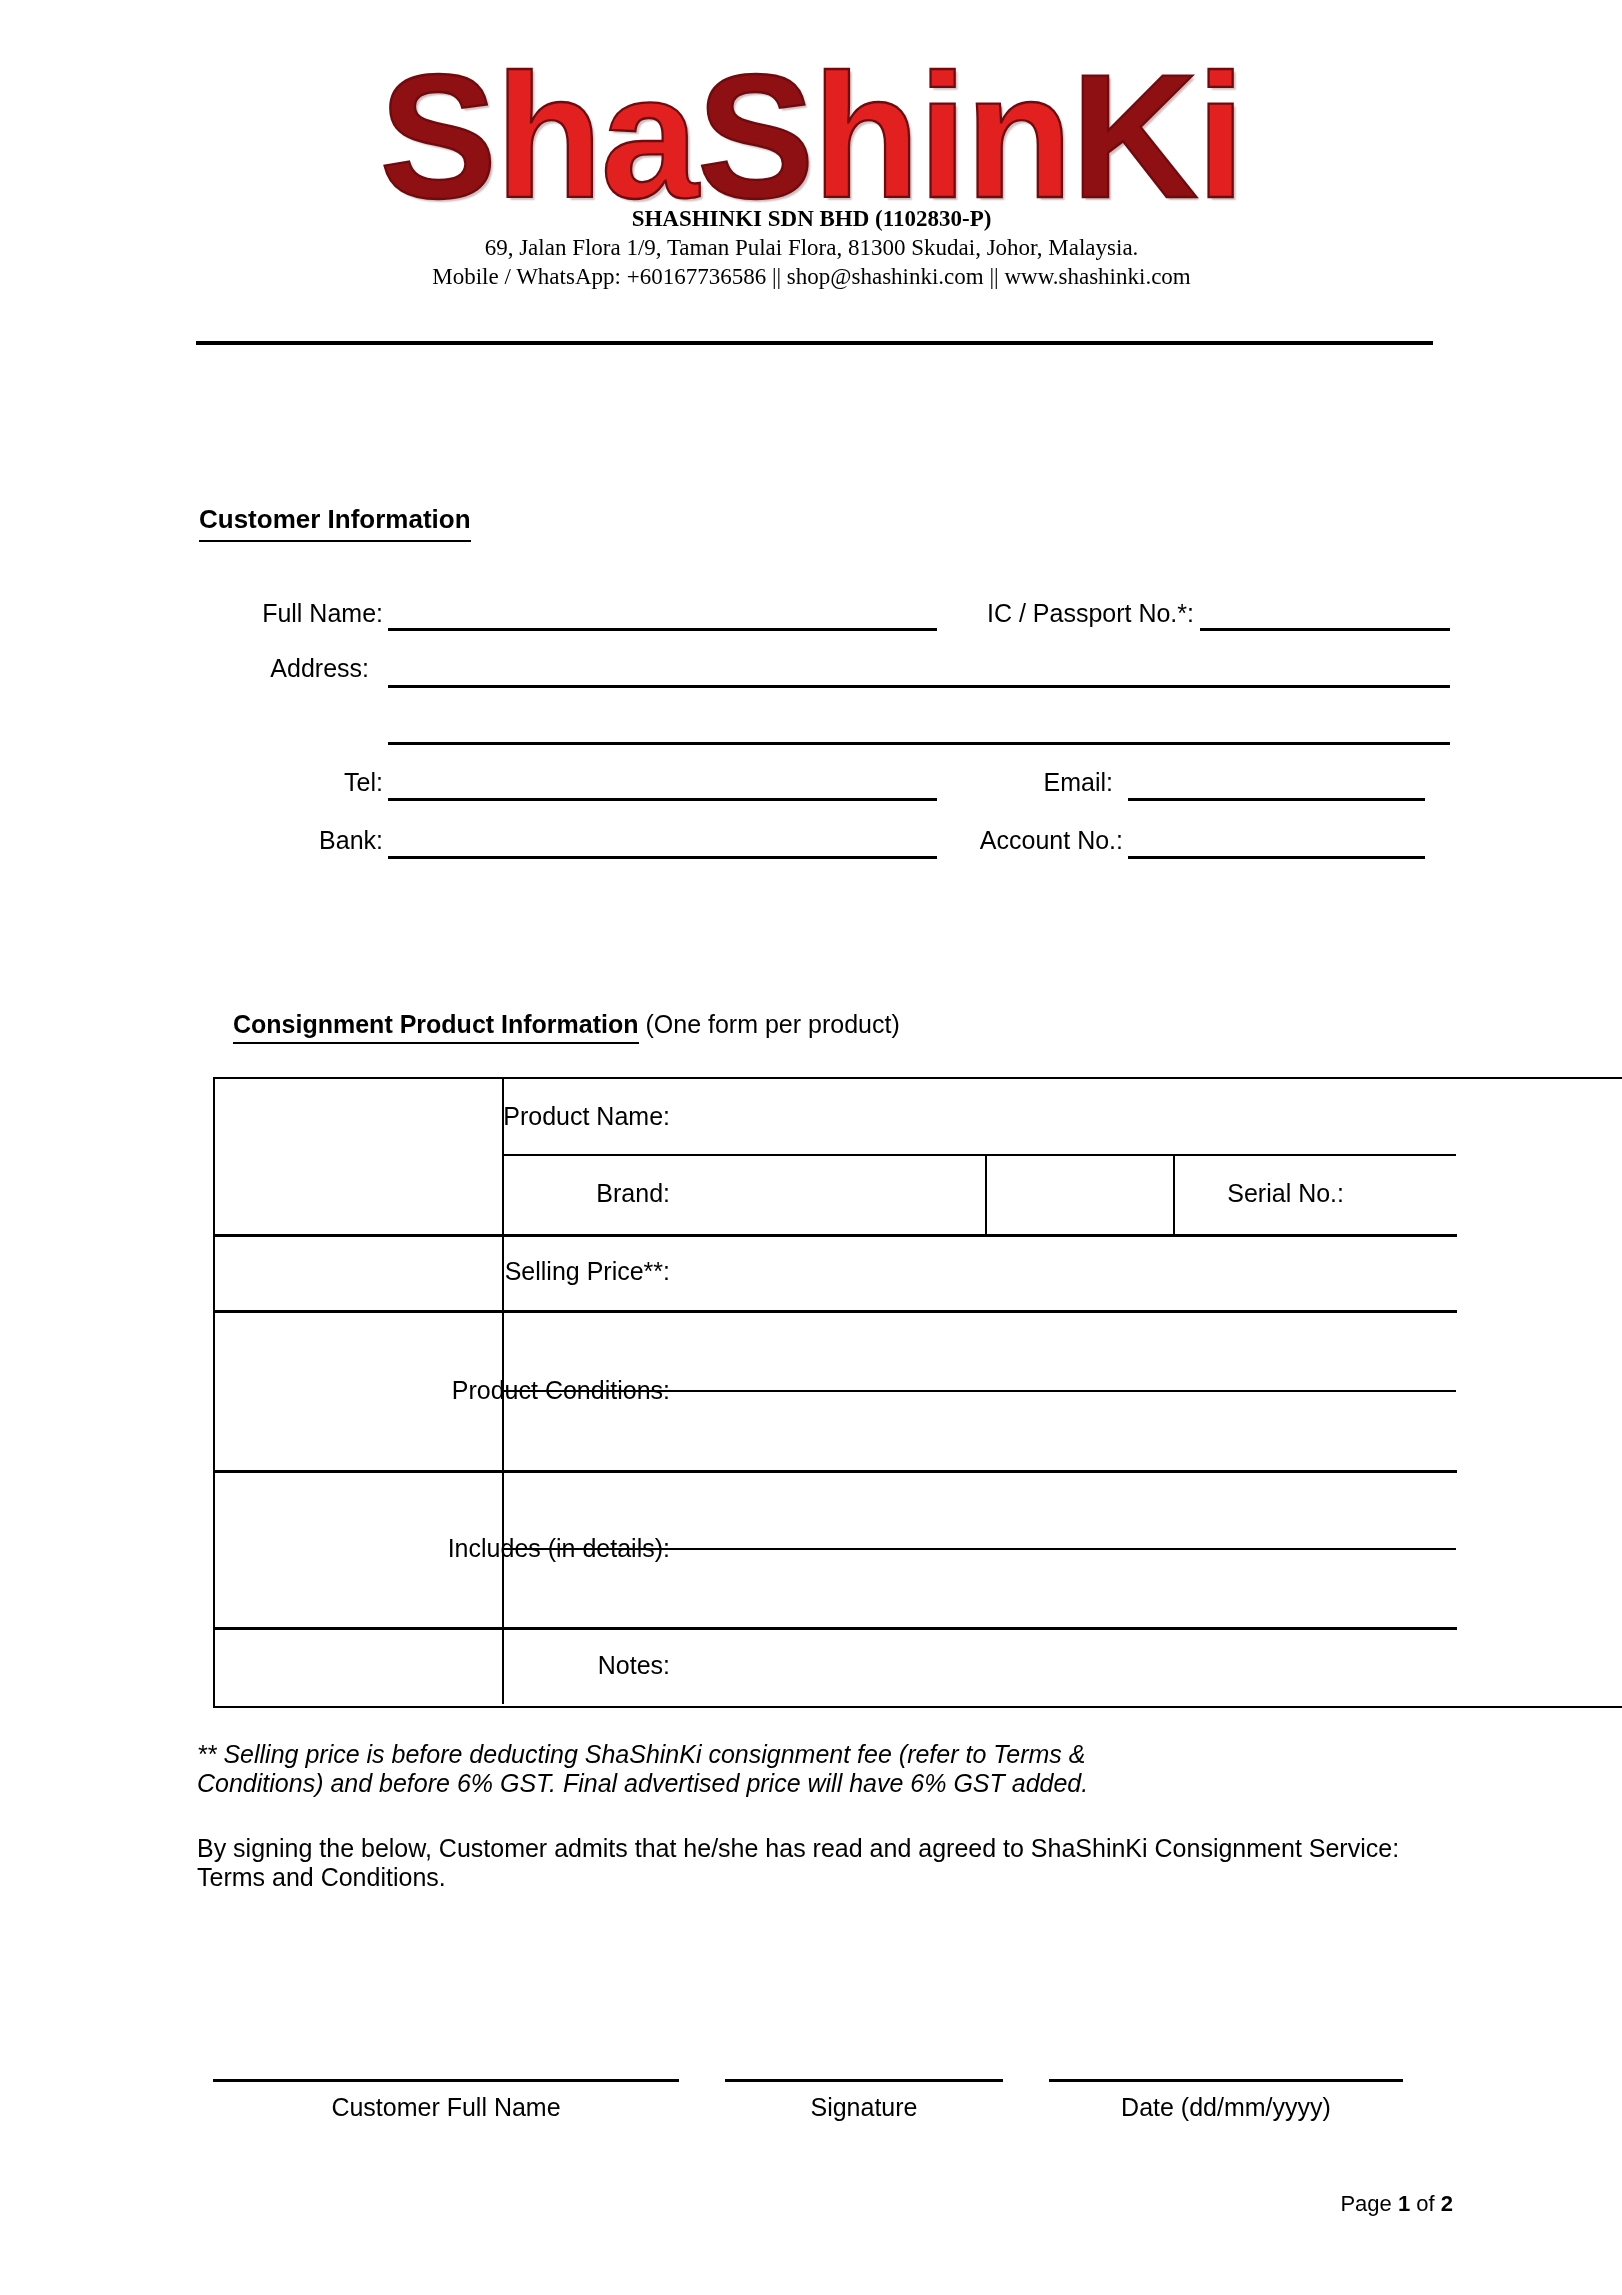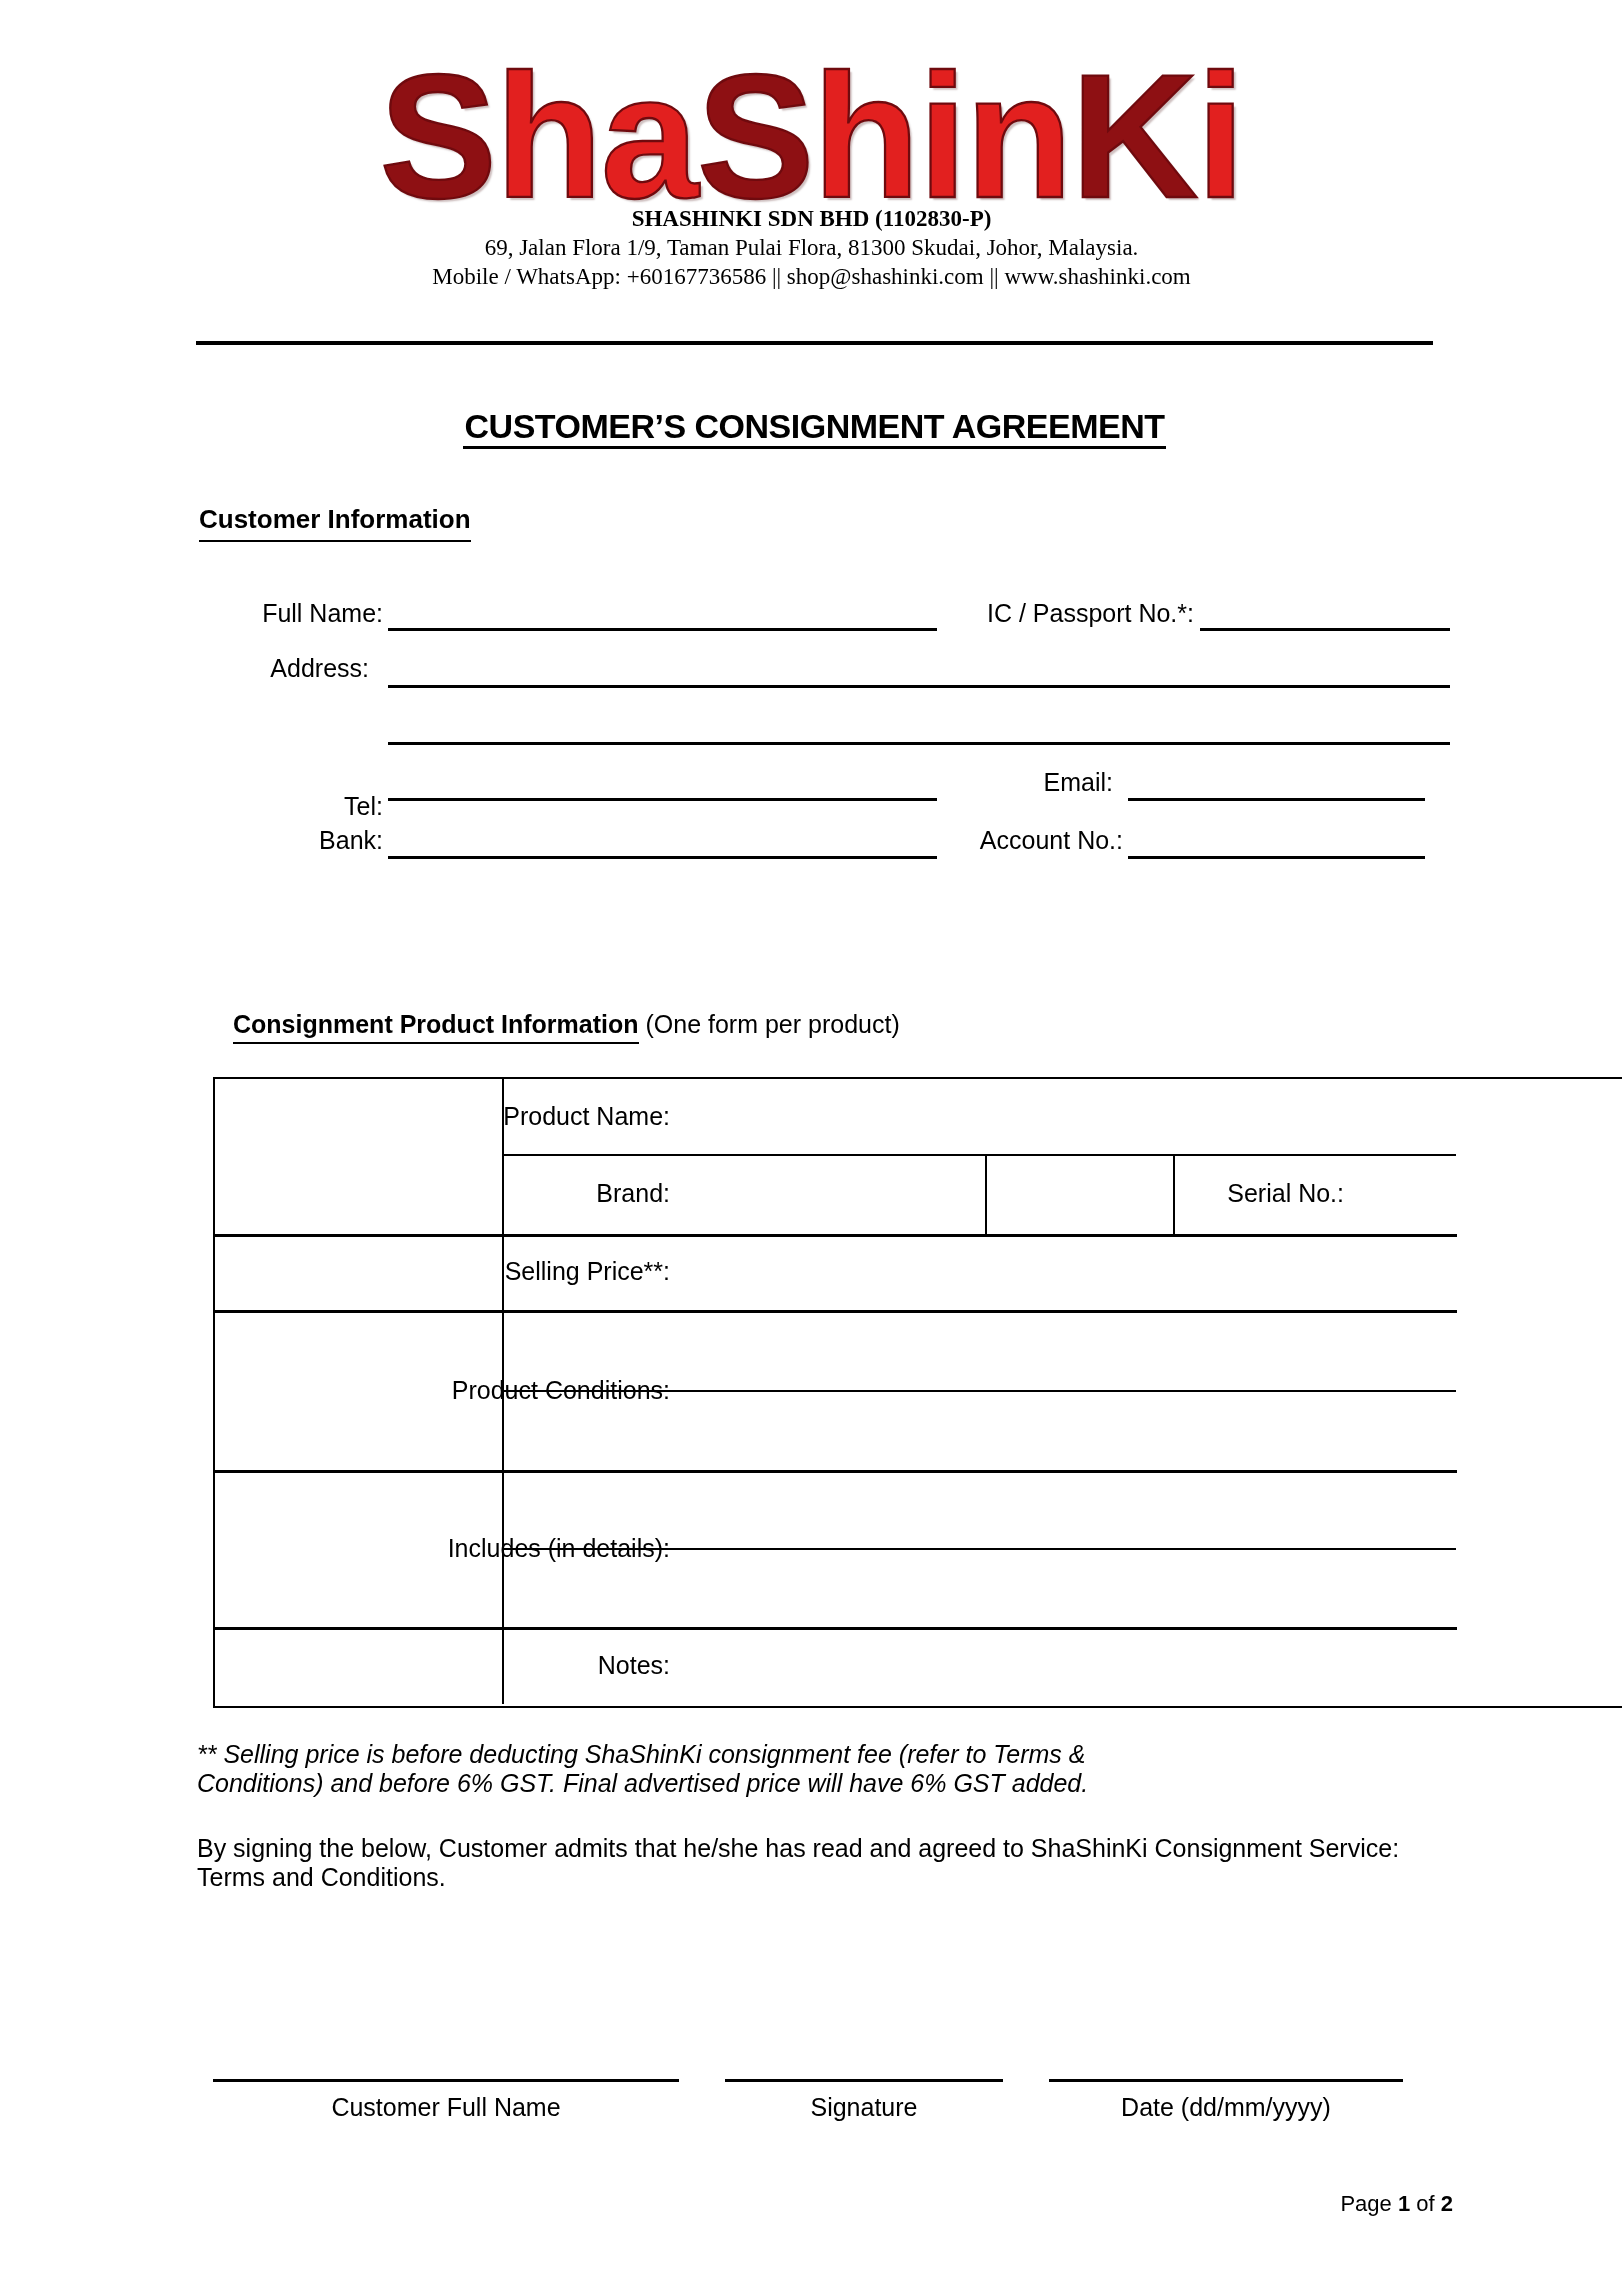--- a/index.html
+++ b/index.html
@@ -59,36 +59,33 @@
 <body>
 
 <div id="page">
 
   <div class="logo"><span class="seg dark">S</span><span class="seg bright">ha</span><span class="seg dark">S</span><span class="seg bright">hin</span><span class="seg dark">K</span><span class="seg bright">i</span></div>
   <div class="hdr-serif company">SHASHINKI SDN BHD (1102830-P)</div>
   <div class="hdr-serif addr">69, Jalan Flora 1/9, Taman Pulai Flora, 81300 Skudai, Johor, Malaysia.</div>
   <div class="hdr-serif contact">Mobile / WhatsApp: +60167736586 || shop@shashinki.com || www.shashinki.com</div>
   <div class="toprule"></div>
 
-  <div class="title-wrap">
-    <span class="title">CUSTOMER’S CONSIGNMENT AGREEMENT</span>
-  </div>
 
   <div class="sec-head">Customer Information</div>
 
   <div class="flabel" style="right:1240px;top:599px;">Full Name:</div>
   <div class="fline" style="left:388px;top:628px;width:549px;"></div>
   <div class="flabel" style="right:429px;top:599px;">IC / Passport No.*:</div>
   <div class="fline" style="left:1200px;top:628px;width:250px;"></div>
 
   <div class="flabel" style="right:1254px;top:654px;">Address:</div>
   <div class="fline" style="left:388px;top:685px;width:1062px;"></div>
   <div class="fline" style="left:388px;top:742px;width:1062px;"></div>
 
-  <div class="flabel" style="right:1240px;top:792px;margin-left:25px;">Tel:</div>
+  <div class="flabel" style="right:1240px;top:768px;margin-left:25px;">Tel:</div>
   <div class="fline" style="left:388px;top:798px;width:549px;"></div>
   <div class="flabel" style="right:510px;top:768px;margin-left:34px;">Email:</div>
   <div class="fline" style="left:1128px;top:798px;width:297px;"></div>
 
   <div class="flabel" style="right:1240px;top:826px;">Bank:</div>
   <div class="fline" style="left:388px;top:856px;width:549px;"></div>
   <div class="flabel" style="right:500px;top:826px;">Account No.:</div>
   <div class="fline" style="left:1128px;top:856px;width:297px;"></div>
 
 

